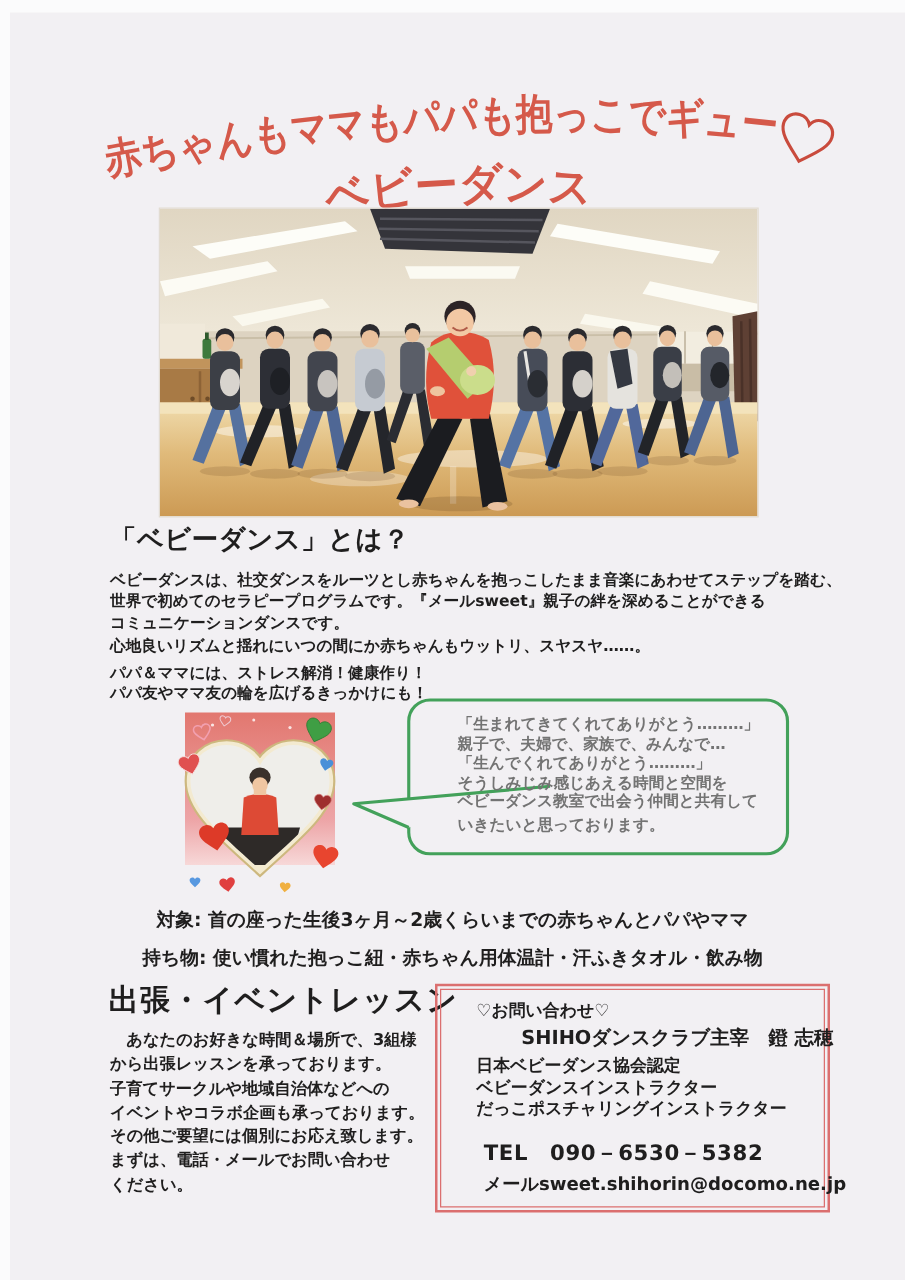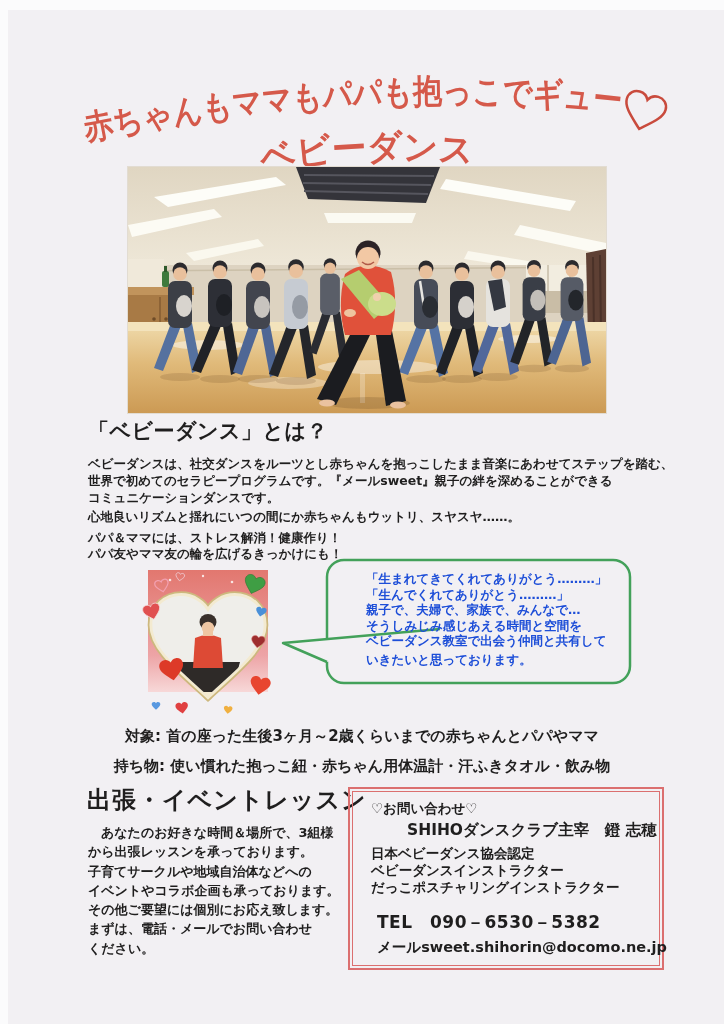--- a/index.html
+++ b/index.html
@@ -31,21 +31,21 @@
   .bubble-text{left:366px;top:571px;width:260px;font-size:12.5px;line-height:15.6px;font-weight:700;}
   .bubble-text .last{margin-top:3px;}
   
   .target-block{left:62px;top:721px;width:600px;text-align:center;font-size:15px;font-weight:700;line-height:30px;}
   
   .lesson-heading{left:87px;top:784px;font-size:24px;font-weight:700;letter-spacing:1px;}
   .lesson-para{left:88px;top:823px;font-size:13px;line-height:19.3px;font-weight:700;}
   
   .contact-box{left:348px;top:787px;width:316px;height:183px;box-sizing:border-box;padding:2px;}
   .contact-outer{position:absolute;inset:0;border:2px solid #db6f6f;}
-  .contact-inner{position:absolute;inset:4px;border:1px solid #db6f6f;padding:8px 18px;box-sizing:border-box;}
+  .contact-inner{position:absolute;inset:4px;border:1px solid #db6f6f;padding:8px 28px;box-sizing:border-box;}
   .contact-heading{font-size:13.5px;font-weight:700;}
   .contact-principal{font-size:15.5px;font-weight:700;margin:2px 0 4px 36px;white-space:nowrap;}
   .contact-cert{font-size:13.5px;font-weight:700;line-height:17px;white-space:nowrap;}
   .contact-tel{font-size:17px;font-weight:700;margin:15px 0 4px 6px;letter-spacing:.5px;white-space:nowrap;}
   .contact-email{font-size:14.5px;font-weight:700;margin-left:6px;white-space:nowrap;}
 </style>
 </head>
 <body>
 
 <div id="page">
@@ -297,24 +297,24 @@
     </g>
   </svg>
 
   <svg class="abs bubble-svg" width="400" height="145" viewBox="0 0 400 145">
     <g transform="translate(-260,-550)">
       <rect x="327" y="560" width="303" height="123" rx="17" fill="#f2f0f3" stroke="#43a15a" stroke-width="2.5"></rect>
       <path d="M440,629 L283,643 L327,662 Z" fill="#f2f0f3" stroke="none"></path>
       <path d="M440,629 L283,643 L327,662" fill="none" stroke="#43a15a" stroke-width="2.5" stroke-linejoin="round"></path>
     </g>
   </svg>
-  <div class="abs bubble-text" style="color:#1d4ed8">
+  <div class="abs bubble-text" style="color:#737373">
     <div class="line">「生まれてきてくれてありがとう………」</div>
+    <div class="line">親子で、夫婦で、家族で、みんなで…</div>
     <div class="line">「生んでくれてありがとう………」</div>
-    <div class="line">親子で、夫婦で、家族で、みんなで…</div>
     <div class="line">そうしみじみ感じあえる時間と空間を</div>
     <div class="line">ベビーダンス教室で出会う仲間と共有して</div>
     <div class="line last">いきたいと思っております。</div>
   </div>
 
   <div class="abs target-block">
     <div class="line">対象: 首の座った生後3ヶ月～2歳くらいまでの赤ちゃんとパパやママ</div>
     <div class="line">持ち物: 使い慣れた抱っこ紐・赤ちゃん用体温計・汗ふきタオル・飲み物</div>
   </div>
 

